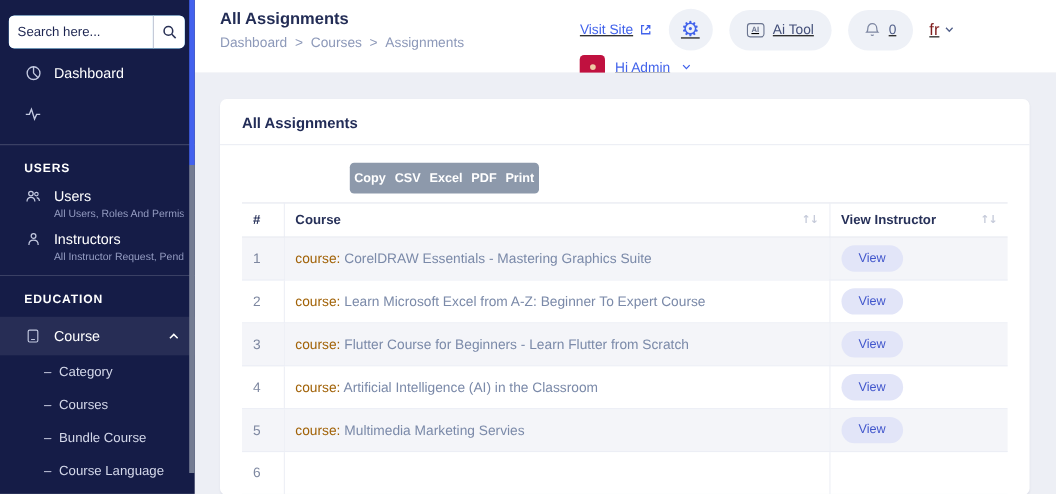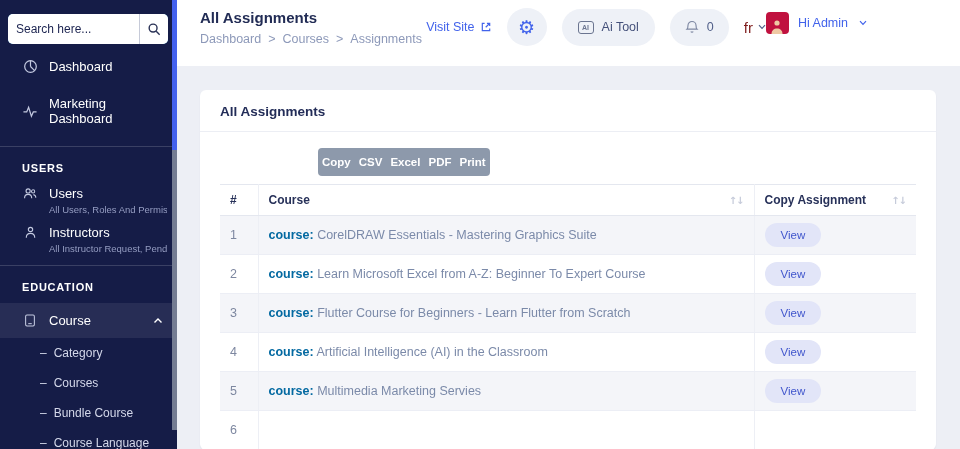--- a/index.html
+++ b/index.html
@@ -28,21 +28,21 @@
   .course-item .caret { margin-left:auto; display:flex; }
   .child-item { display:flex; gap:7px; padding:8px 10px 8px 40px; font-size:12px; color:#d4d8ea; cursor:pointer; }
 
   
   .main { flex:1; display:flex; flex-direction:column; min-width:0; }
   .topbar { background:#fff; height:66px; min-height:66px; display:flex; justify-content:space-between; padding-left:23px; }
   .tb-left { padding-top:9px; }
   .page-title { font-size:15px; font-weight:bold; color:#222c55; }
   .breadcrumb { margin-top:6px; font-size:12.5px; color:#8d99b9; display:flex; gap:7px; align-items:center; }
   .breadcrumb span { cursor:pointer; }
-  .tb-right { margin-right:93px; padding-top:8px; display:flex; flex-direction:row; align-items:flex-start; }
+  .tb-right { margin-right:93px; padding-top:8px; display:flex; flex-direction:column; align-items:flex-start;text-decoration:underline; }
   .actions-row { display:flex; align-items:center; gap:15px; }
   .visit-link { display:flex; align-items:center; gap:5px; color:#4263eb; font-size:12.5px; cursor:pointer; }
   .pill { background:#eef1f7; border-radius:19px; height:37px; display:flex; align-items:center; justify-content:center; cursor:pointer; }
   .pill.round { width:40px; border-radius:50%; height:38px; }
   .gear-glyph { font-family:"DejaVu Sans", sans-serif; font-size:19px; color:#4263eb; line-height:1; }
   .pill.ai { padding:0 16px; gap:8px; }
   .ai-chip { width:16px; height:13px; border:1.4px solid #6b7590; border-radius:3px; font-size:7px; font-weight:bold; color:#6b7590; display:flex; align-items:center; justify-content:center; }
   .ai-label { font-size:12.5px; color:#44507a; }
   .pill.bell { padding:0 15px; gap:8px; }
   .bell-count { font-size:12.5px; color:#52608a; }
@@ -69,21 +69,21 @@
   table.assign th { font-size:12px; font-weight:bold; color:#273159; text-align:left; padding:8px 10px; border-top:1px solid #e4e7ef; border-bottom:1px solid #e4e7ef; }
   th.col-num, td.cell-num { width:38px; border-right:1px solid #edeff5; }
   th.col-view, td-view { width:162px; }
   th.col-view { width:162px; }
   th.col-course { border-right:1px solid #edeff5; }
   .th-flex { display:flex; align-items:center; justify-content:space-between; }
   .sort-glyph { font-size:10px; color:#c6cbda; letter-spacing:-1px; font-family:"DejaVu Sans", sans-serif; }
   table.assign td { padding:0 10px; height:39px; border-bottom:1px solid #eceef5; font-size:12.5px; }
   td.cell-num { color:#7d87a0; }
   td.cell-course { color:#7b8aa9; border-right:1px solid #edeff5; white-space:nowrap; overflow:hidden; }
-  td.cell-course b { color:#0369a1; font-weight:bold; }
+  td.cell-course b { color:#a16207; font-weight:normal; }
   tr.stripe td { background:#f4f5f9; }
   .view-btn { background:#e2e5f8; color:#4156cc; border:none; border-radius:14px; padding:6px 16px; font-size:11.5px; font-family:inherit; cursor:pointer; }
   svg { display:block; }
 </style>
 </head>
 <body>
 
 <div class="app">
 
   <aside class="sidebar">
@@ -108,21 +108,20 @@
       </span>
       <span>Dashboard</span>
     </div>
 
     <div class="nav-item">
       <span class="ic">
         <svg width="16" height="15" viewBox="0 0 16 16">
             <polyline points="1,8.5 4.5,8.5 6.5,3.5 9.5,13 11.5,8.5 15,8.5" fill="none" stroke="#c3c9e0" stroke-width="1.3"></polyline>
           </svg>
       </span>
-      <span>Marketing Dashboard</span>
     </div>
 
     <div class="side-divider"></div>
     <div class="sec-title">USERS</div>
 
     <div class="sub-item">
       <div class="row1">
         <span class="ic">
           <svg width="16" height="15" viewBox="0 0 16 16">
               <circle cx="6" cy="5.3" r="2.2" fill="none" stroke="#c3c9e0" stroke-width="1.2"></circle>
@@ -279,21 +278,21 @@
               <tr>
                 <th class="col-num">#</th>
                 <th class="col-course">
                   <div class="th-flex">
                     <span>Course</span>
                     <span class="sort-glyph">↑↓</span>
                   </div>
                 </th>
                 <th class="col-view">
                   <div class="th-flex">
-                    <span>Copy Assignment</span>
+                    <span>View Instructor</span>
                     <span class="sort-glyph">↑↓</span>
                   </div>
                 </th>
               </tr>
             </thead>
             <tbody>
               <tr class="stripe">
                 <td class="cell-num">1</td>
                 <td class="cell-course"><b>course:</b> <span>CorelDRAW Essentials - Mastering Graphics Suite</span></td>
                 <td><button class="view-btn">View</button></td>

